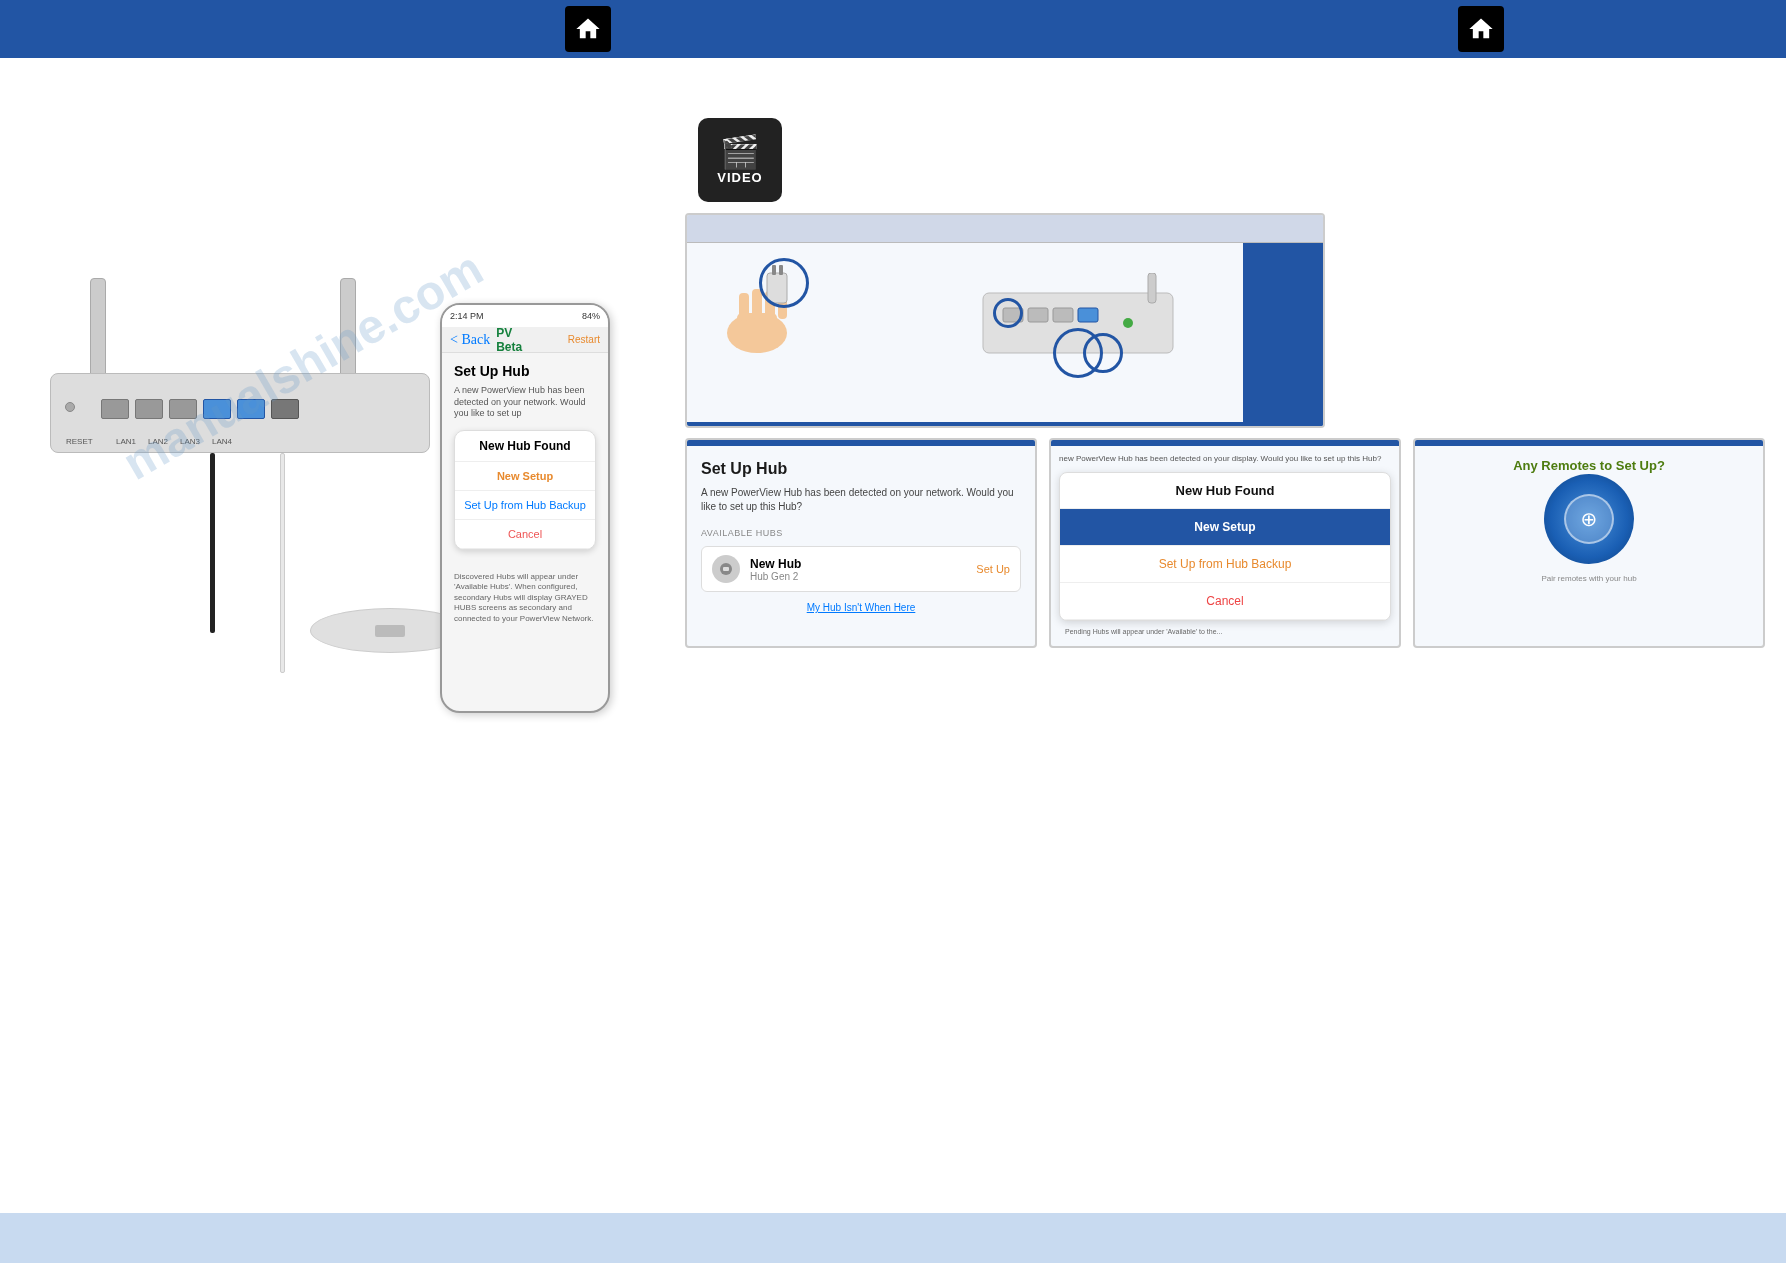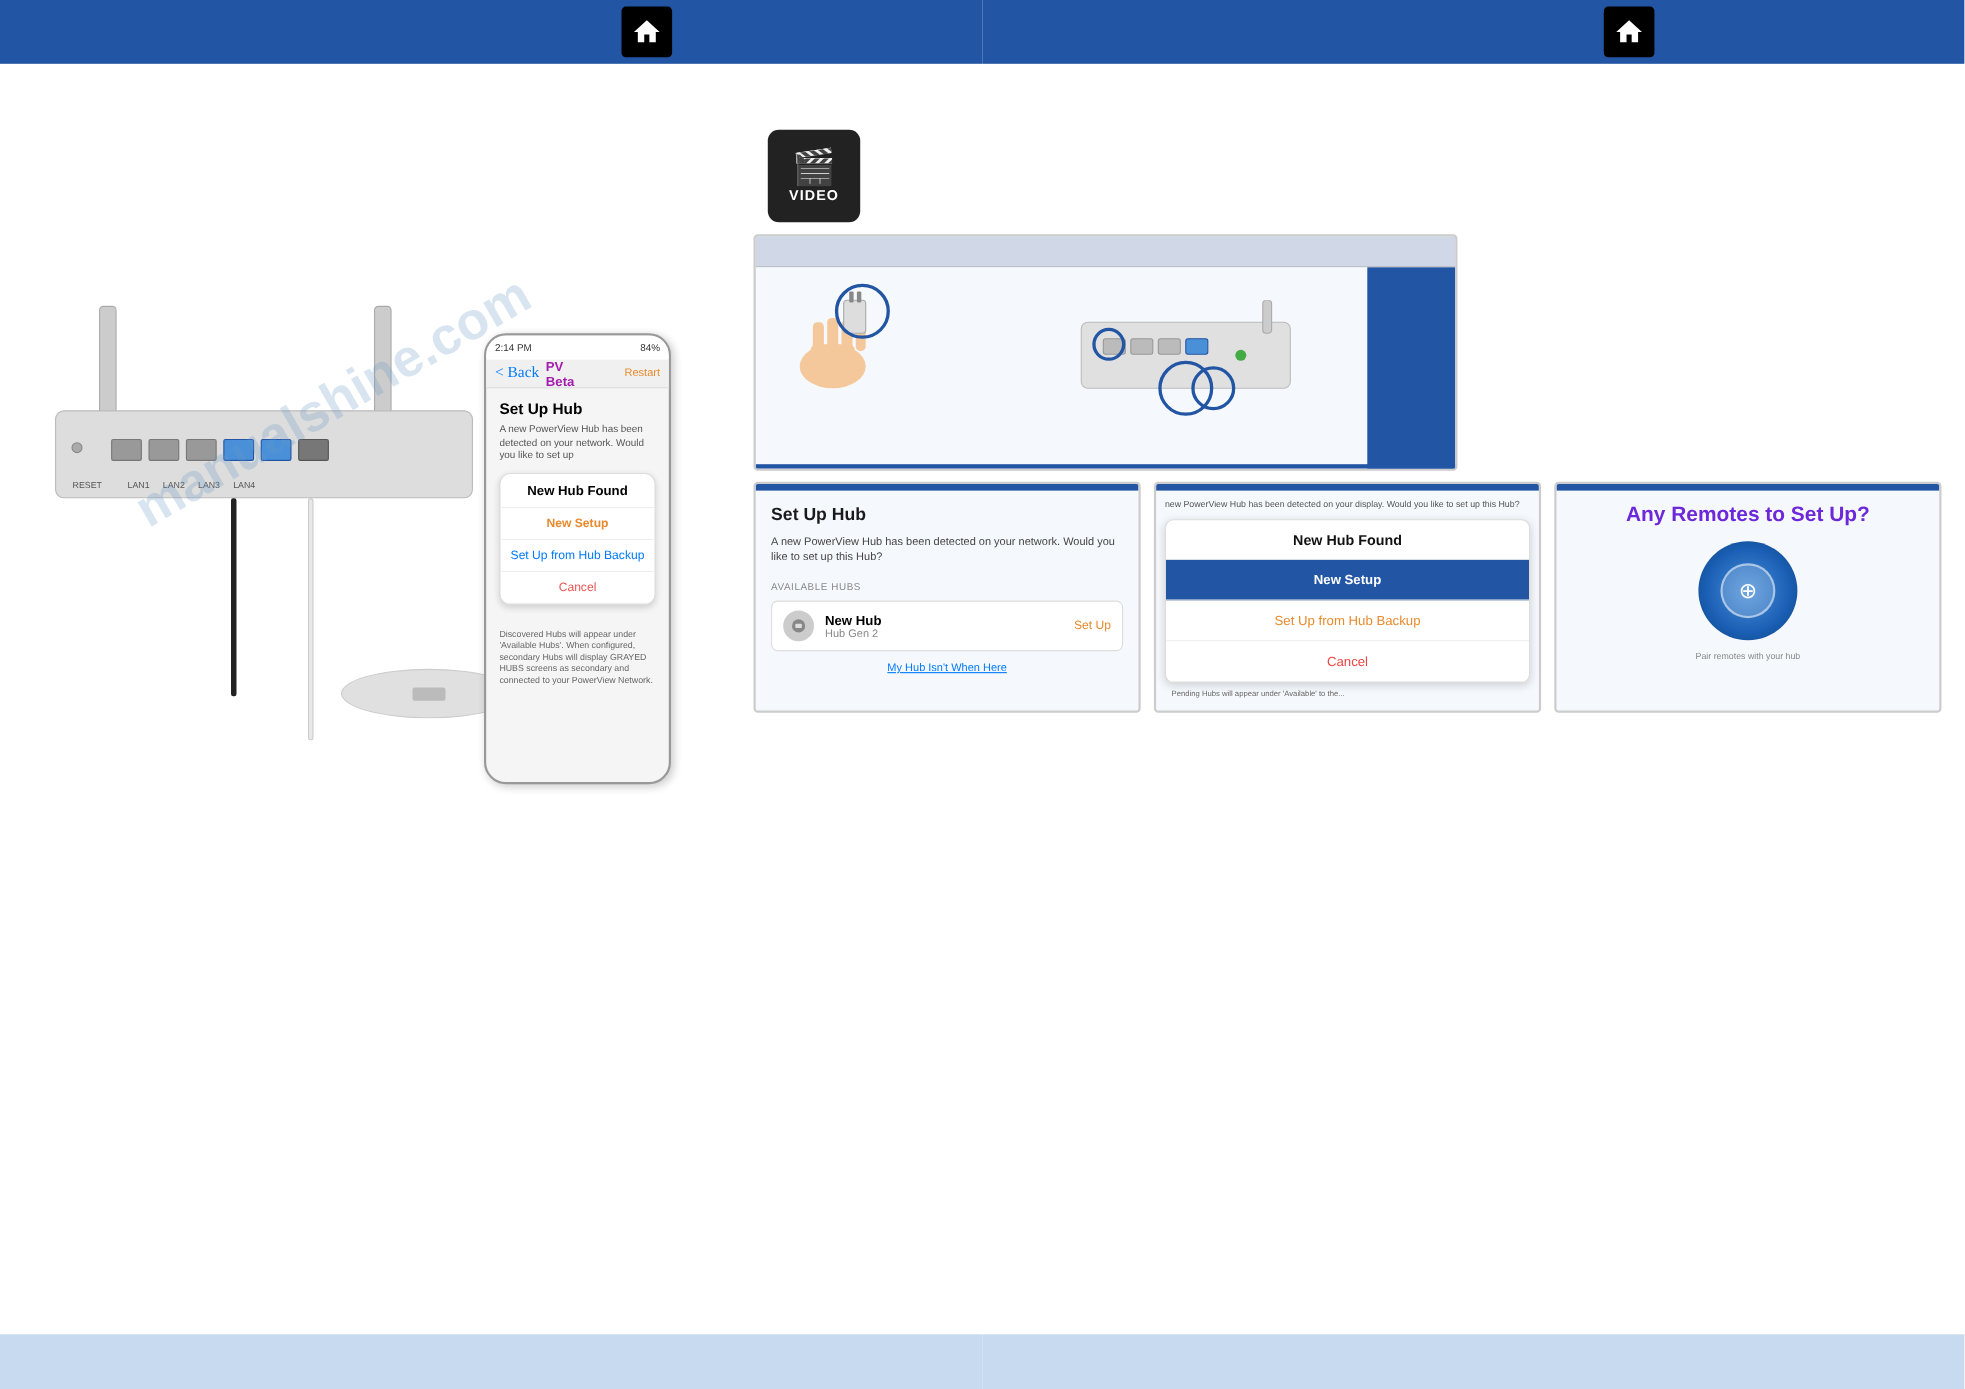--- a/index.html
+++ b/index.html
@@ -109,21 +109,21 @@
       padding: 0 8px;
       font-size: 9px; color: #333;
     }
     .phone-nav-bar {
       width: 100%; height: 26px;
       background: #f0f0f0;
       display: flex; align-items: center; padding: 0 8px;
       border-bottom: 1px solid #ddd;
     }
     .phone-back { color: #007aff; font-size: 14px; margin-right: 6px; font-family: Liberation Serif, serif; }
-    .phone-title-bar { font-size: 12px; font-weight: bold; color: #a21caf; flex: 1; }
+    .phone-title-bar { font-size: 12px; font-weight: bold; color: #15803d; flex: 1; }
     .phone-action { color: #e88a2e; font-size: 10px; padding-left: 36px; }
     .phone-content { padding: 10px 12px; }
     .phone-heading { font-size: 14px; font-weight: bold; margin-bottom: 6px; }
     .phone-subtext { font-size: 9px; color: #555; margin-bottom: 10px; line-height: 1.3; }
 
     
     .phone-dialog {
       background: #fff;
       border-radius: 10px;
       border: 1px solid #ddd;
@@ -295,24 +295,24 @@
     .nhf-small-text {
       font-size: 7px; color: #666; padding: 6px; line-height: 1.3;
     }
 
     
     .remotes-panel {
       padding: 12px;
       text-align: center;
     }
     .remotes-title {
-      font-size: 19px;
-      font-weight: bold;
-      color: #6d28d9;
-      margin-bottom: 12px;
+      font-size: 13px;
+      font-weight: bold;
+      color: #4d7c0f;
+      margin-bottom: 1px;
     }
     .remote-image-placeholder {
       width: 90px; height: 90px;
       background: radial-gradient(circle, #4a90d9 0%, #1a5fb4 60%, #0d3d7a 100%);
       border-radius: 50%;
       margin: 0 auto 10px;
       display: flex; align-items: center; justify-content: center;
       position: relative;
     }
     .remote-inner {

